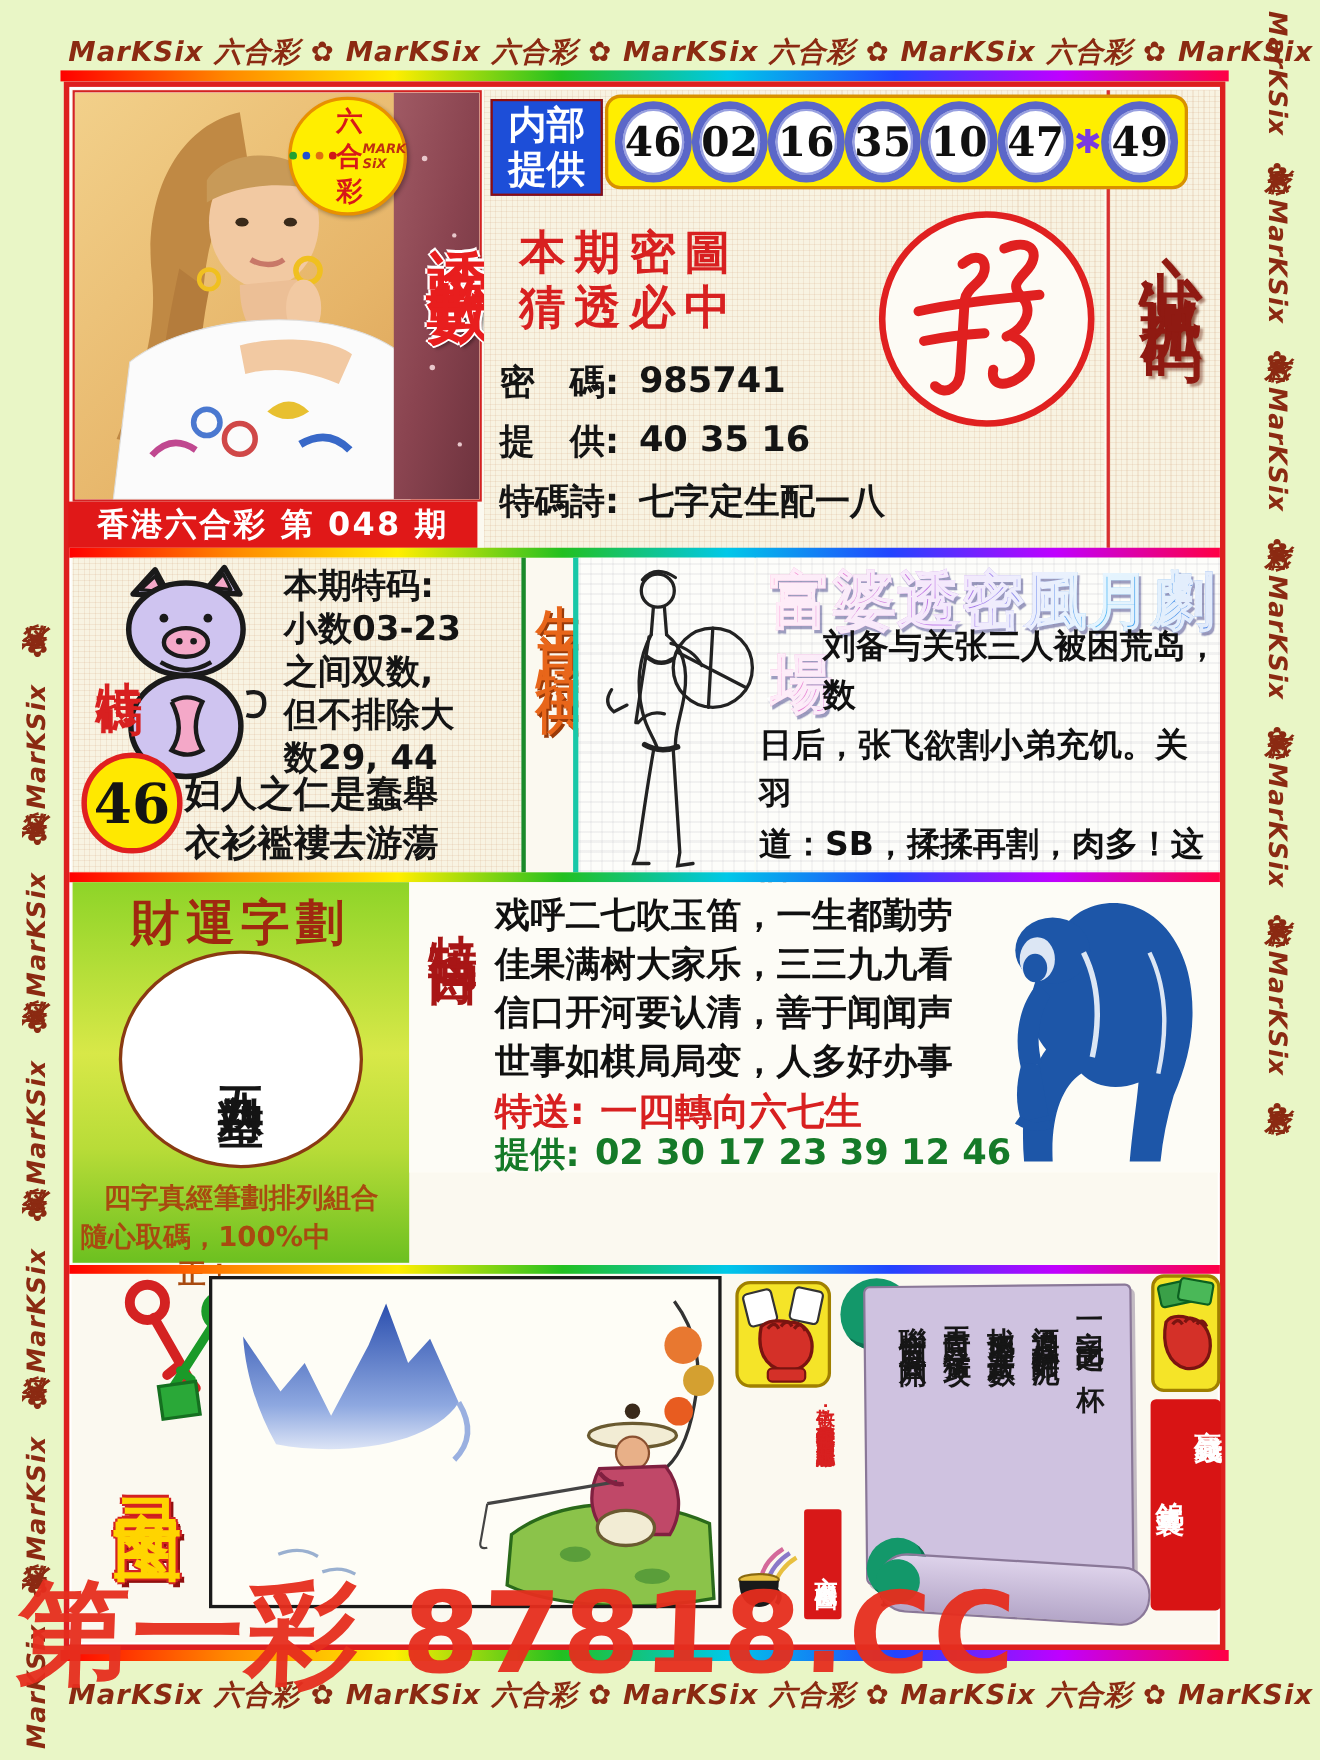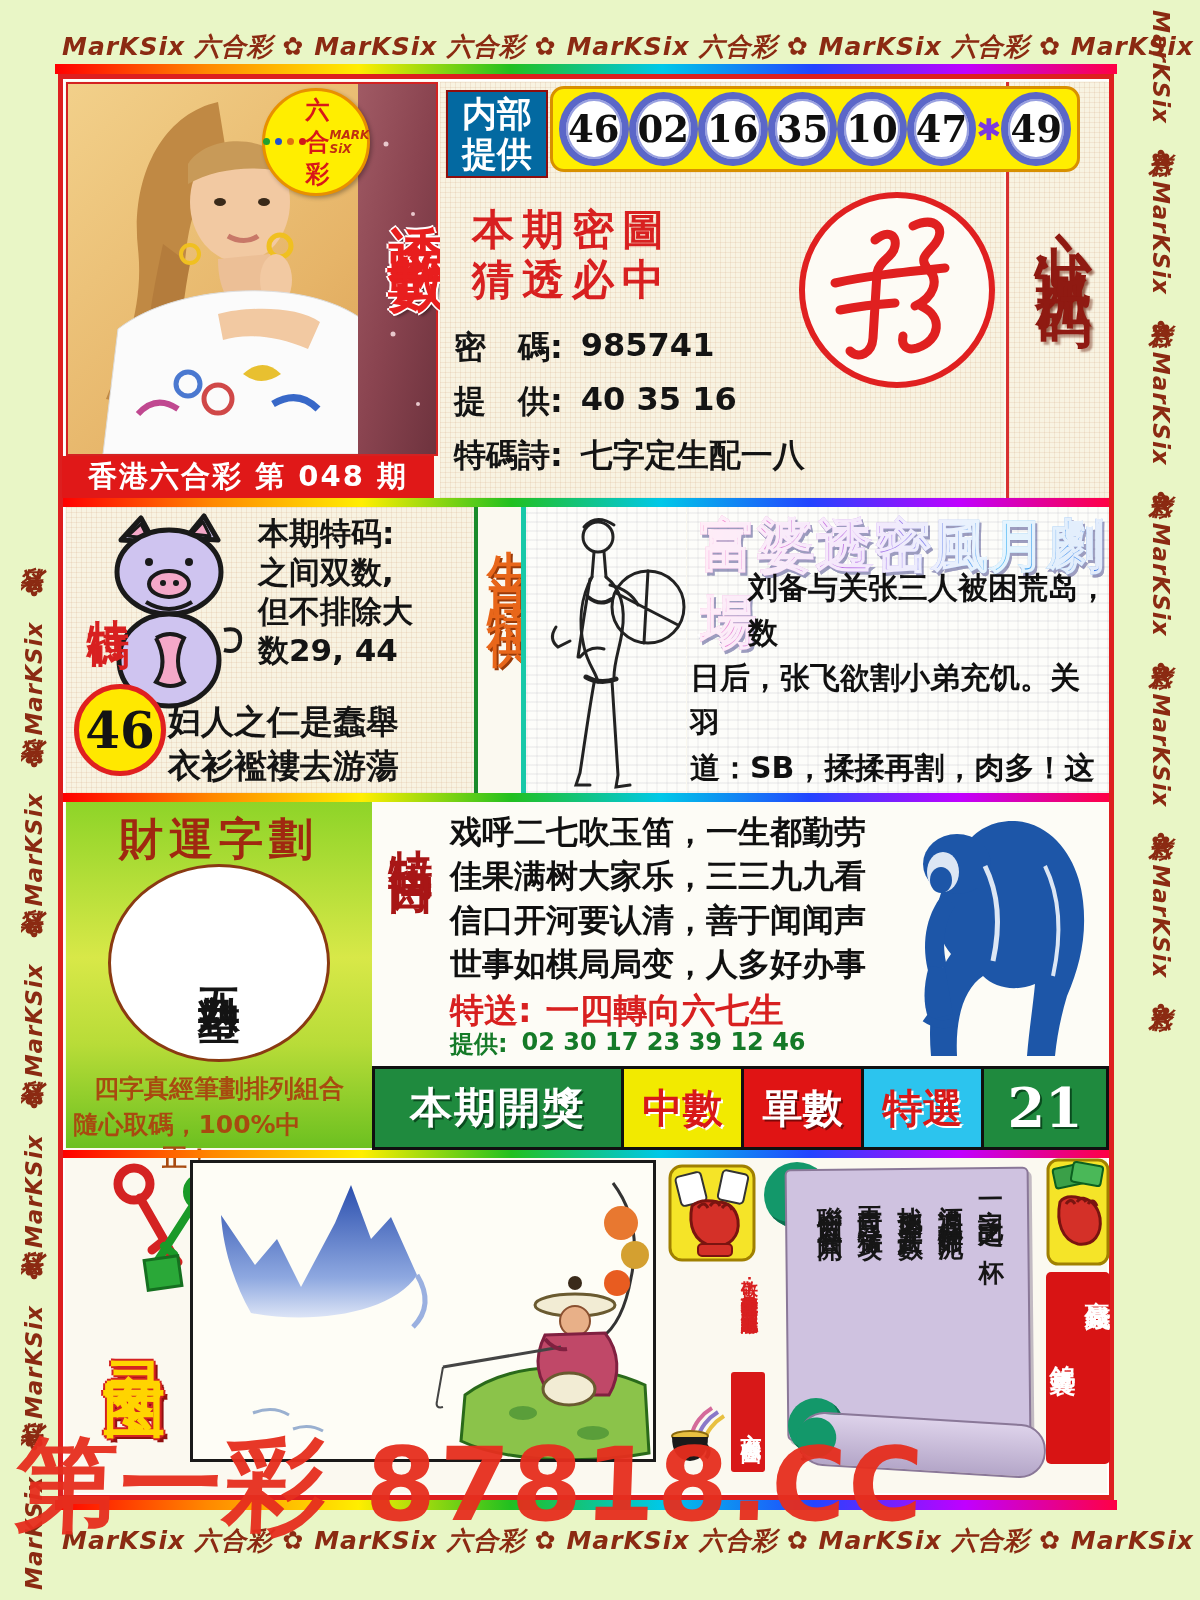--- a/index.html
+++ b/index.html
@@ -11,21 +11,21 @@
   .vstrip{font:italic bold 23px "DejaVu Sans",sans-serif;color:#8b2a12;white-space:nowrap;writing-mode:vertical-rl;letter-spacing:1px;}
   .rainbow{background:linear-gradient(90deg,#ff0000,#ff8800,#ffee00,#22c020,#00c8e8,#2244ff,#c000ff,#ff0044);}
   .frame{border:5px solid #dd1f1f;background:#fbf9f0;box-sizing:border-box;box-shadow:inset 0 0 0 2px #fff;}
   .cream{background-color:#f8f3e2;background-image:repeating-linear-gradient(0deg,rgba(205,155,115,.16) 0 1px,transparent 1px 5px),repeating-linear-gradient(90deg,rgba(205,155,115,.16) 0 1px,transparent 1px 5px);}
   .mosaic{background-color:#fdfdfa;background-image:repeating-linear-gradient(0deg,rgba(140,140,155,.10) 0 2px,transparent 2px 9px),repeating-linear-gradient(90deg,rgba(140,140,155,.08) 0 2px,transparent 2px 10px);}
   .vtext{writing-mode:vertical-rl;text-orientation:upright;}
   .redbar{background:#e01818;color:#fff;display:flex;align-items:center;justify-content:center;font-weight:bold;}
   .ballbar{background:#ffee00;border:3px solid #d89000;border-radius:14px;display:flex;align-items:center;justify-content:space-evenly;padding:0 6px;box-sizing:border-box;}
   .ball{width:60px;height:60px;border-radius:50%;background:#fff;border:7px solid #5b67c8;display:flex;align-items:center;justify-content:center;font:bold 37px "DejaVu Serif",serif;color:#101010;box-shadow:inset 0 0 0 2px #98a0e0;}
   .star{font-size:30px;color:#7a3ae0;font-weight:bold;}
-  .stamp{background:#0369a1;color:#fff;font-weight:bold;font-size:35px;line-height:40px;width:86px;padding:2px 6px;word-break:break-all;text-align:center;border:2px solid #8f0d0d;}
+  .stamp{background:#1d4ed8;color:#fff;font-weight:bold;font-size:35px;line-height:40px;width:86px;padding:2px 6px;word-break:break-all;text-align:center;border:2px solid #8f0d0d;}
   .redtitle{color:#d82020;font-weight:bold;font-size:42px;letter-spacing:8px;}
   .kvrow{display:flex;gap:18px;font-size:32px;font-weight:bold;color:#141414;}
   .bubble{font-weight:900;background:linear-gradient(100deg,#ff86c8,#b06ae8 40%,#4fb8f4 72%,#3a6ae0);-webkit-background-clip:text;background-clip:text;color:transparent;-webkit-text-stroke:1.5px rgba(255,255,255,.85);filter:drop-shadow(2px 3px 0 rgba(40,40,120,.45));}
   .resultcell{display:flex;align-items:center;justify-content:center;font-weight:900;border-left:3px solid #101010;box-sizing:border-box;height:100%;}
   .outline-red{text-shadow:-2px 0 #fff,2px 0 #fff,0 -2px #fff,0 2px #fff,3px 3px 3px rgba(0,0,0,.35);}
   .scrollbody{background:#cfc2e0;border:2px solid #8a7898;border-radius:6px;box-shadow:3px 4px 0 rgba(90,70,110,.35);}
   .scrollcols{display:flex;flex-direction:row-reverse;justify-content:space-between;padding:16px 20px 8px 26px;}
   .scol{writing-mode:vertical-rl;text-orientation:upright;font-size:25px;font-weight:bold;color:#161616;letter-spacing:5px;}
   .notice{writing-mode:vertical-rl;text-orientation:upright;font-size:17px;line-height:25px;font-weight:bold;color:#d82020;}
 </style>
@@ -165,20 +165,21 @@
     <path d="M60,92 q23,14 46,0" stroke="#1a1a1a" stroke-width="4" fill="none"></path>
     <path d="M70,128 q13,25 0,44 q15,8 28,0 q-12,-20 0,-44 q-14,-8 -28,0" fill="#f4a8c8" stroke="#1a1a1a" stroke-width="4"></path>
     <path d="M138,120 q18,-4 16,12 q-2,12 -16,8" stroke="#1a1a1a" stroke-width="4" fill="none"></path>
   </svg>
 
   <div class="abs vtext" style="left:80px;top:585px;font-size:42px;font-weight:900;color:#d82020;letter-spacing:10px;">特碼</div>
   <div class="abs" style="left:74px;top:684px;width:92px;height:92px;border-radius:50%;background:#ffe800;border:5px solid #e02020;box-sizing:border-box;display:flex;align-items:center;justify-content:center;font:900 50px 'DejaVu Serif',serif;color:#141414;">46</div>
 
   <div class="abs" style="left:258px;top:514px;width:200px;font-size:31px;font-weight:bold;line-height:39px;color:#141414;">
     <div>本期特码:</div>
+    <div>小数03-23</div>
     <div>之间双数,</div>
     <div>但不排除大</div>
     <div>数29, 44</div>
   </div>
   <div class="abs" style="left:168px;top:700px;font-size:33px;font-weight:bold;line-height:44px;color:#141414;">
     <div>妇人之仁是蠢舉</div>
     <div>衣衫襤褸去游蕩</div>
   </div>
 
   <div class="abs" style="left:474px;top:507px;width:4px;height:286px;background:#1a8a2a;"></div>
@@ -231,47 +232,40 @@
   <div class="abs" style="left:450px;top:810px;width:470px;font-size:32px;font-weight:bold;line-height:44px;color:#101010;">
     <div>戏呼二七吹玉笛，一生都勤劳</div>
     <div>佳果满树大家乐，三三九九看</div>
     <div>信口开河要认清，善于闻闻声</div>
     <div>世事如棋局局变，人多好办事</div>
   </div>
   <div class="abs" style="left:450px;top:988px;font-size:34px;font-weight:900;color:#d82020;display:flex;gap:14px;">
     <span>特送:</span>
     <span>一四轉向六七生</span>
   </div>
-  <div class="abs" style="left:450px;top:1028px;font-size:24px;font-weight:900;color:#157a28;display:flex;gap:14px;">
+  <div class="abs" style="left:450px;top:1028px;font-size:32px;font-weight:900;color:#157a28;display:flex;gap:14px;">
     <span>提供:</span>
     <span>02 30 17 23 39 12 46</span>
   </div>
 
   <svg class="abs" style="left:895px;top:806px;" width="212" height="256" viewBox="0 0 212 256">
     <g fill="#1d56a8">
       <path d="M70,40 C85,15 120,8 145,22 C170,35 185,65 188,95 C192,130 185,160 172,190 C166,210 162,230 160,250 L132,250 C134,225 138,200 140,178 C120,186 100,182 88,170 C70,182 60,210 62,250 L36,250 C32,205 40,170 56,148 C40,130 38,100 50,78 C55,62 60,50 70,40 Z"></path>
       <ellipse cx="62" cy="58" rx="34" ry="30"></ellipse>
       <path d="M48,88 C30,110 26,140 34,168 L52,160 C46,138 50,115 60,100 Z"></path>
       <path d="M34,160 C28,180 28,200 34,214 L58,208 L50,162 Z"></path>
     </g>
     <ellipse cx="48" cy="66" rx="16" ry="20" fill="#dce6f4"></ellipse>
     <ellipse cx="46" cy="74" rx="11" ry="13" fill="#1d56a8"></ellipse>
     <circle cx="52" cy="52" r="4" fill="#dce6f4"></circle>
     <path d="M90,60 q20,40 8,95" stroke="#dce6f4" stroke-width="5" fill="none"></path>
     <path d="M150,60 q22,45 8,110" stroke="#dce6f4" stroke-width="4" fill="none"></path>
     <path d="M30,212 q14,10 30,4" stroke="#1d56a8" stroke-width="8" fill="none"></path>
   </svg>
 
-  <div class="abs" style="left:372px;top:1066px;width:737px;height:84px;display:flex;border:3px solid #101010;box-sizing:border-box;">
-    <div class="resultcell" style="width:246px;background:#1f8a3e;color:#fff;font-size:42px;letter-spacing:2px;border-left:none;text-shadow:2px 2px 0 #0a4a1e;">本期開獎</div>
-    <div class="resultcell" style="width:120px;background:#f2ea00;color:#d81818;font-size:40px;text-shadow:2px 2px 0 #fff;">中數</div>
-    <div class="resultcell" style="width:120px;background:#e01414;color:#fff;font-size:40px;text-shadow:2px 2px 0 #7a0808;">單數</div>
-    <div class="resultcell" style="width:120px;background:#2cc4ee;color:#d81818;font-size:40px;text-shadow:2px 2px 0 #fff;">特選</div>
-    <div class="resultcell" style="flex:1;background:#1f8a3e;color:#fff;font-size:54px;font-family:'DejaVu Serif',serif;text-shadow:2px 2px 0 #0a4a1e;">21</div>
-  </div>
 
   <div class="abs rainbow" style="left:63px;top:1150px;width:1046px;height:8px;"></div>
 
   <svg class="abs" style="left:74px;top:1162px;" width="190" height="145" viewBox="0 0 190 145">
     <g fill="none" stroke-linecap="round">
       <circle cx="60" cy="22" r="16" stroke="#d42222" stroke-width="9"></circle>
       <path d="M66,36 L98,92 L92,100 M88,80 L78,88 M96,90 L104,100" stroke="#d42222" stroke-width="9"></path>
       <circle cx="128" cy="30" r="15" stroke="#1a9a28" stroke-width="8"></circle>
       <path d="M120,42 L84,98 M90,84 L100,92 M84,98 L96,108" stroke="#1a9a28" stroke-width="8"></path>
       <rect x="72" y="96" width="34px" height="30" fill="#2aa838" stroke="#157020" stroke-width="3" transform="rotate(-8 89 111)"></rect>

